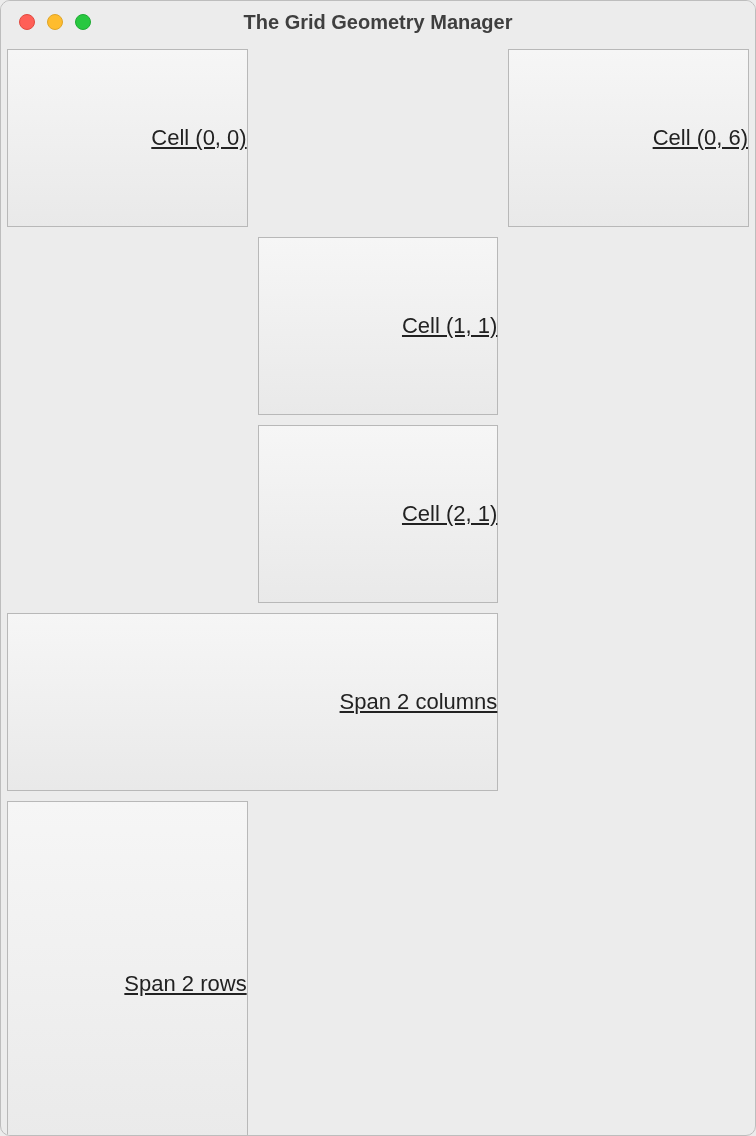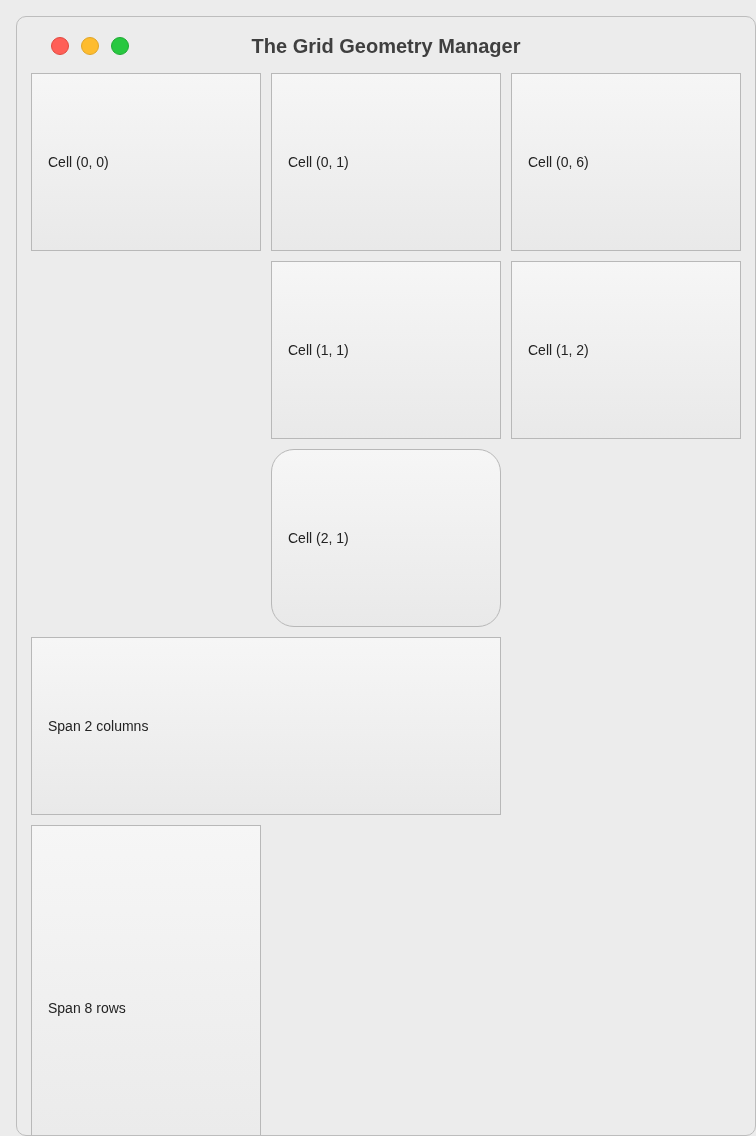--- a/index.html
+++ b/index.html
@@ -1,18 +1,18 @@
 <!DOCTYPE html>
 <html><head>
   <meta charset="utf-8">
   <style>
     * {
       box-sizing: border-box;
       margin: 0;
-      padding: 8px;
+      padding: 0;
     }
     
     body {
       font-family: -apple-system, BlinkMacSystemFont, "Helvetica Neue", Arial, sans-serif;
       background: #ececec;
       width: 756px;
       height: 1136px;
       overflow: hidden;
     }
     
@@ -77,33 +77,34 @@
       grid-template-columns: repeat(3, 1fr);
       grid-template-rows: repeat(6, 178px);
       gap: 10px;
     }
     
     .cell {
       background: linear-gradient(to bottom, #f6f6f6 0%, #e9e9e9 100%);
       border: 1px solid #b8b8b8;
       display: flex;
       align-items: center;
-      justify-content: flex-start;
-      font-size: 14px;
+      justify-content: flex-end;
+      font-size: 22px;
       color: #222;
+      text-decoration: underline;
     }
     
     .cell-00 { grid-column: 1; grid-row: 1; }
     .cell-01 { grid-column: 2; grid-row: 1; }
     .cell-02 { grid-column: 3; grid-row: 1; }
     .cell-10 { grid-column: 1; grid-row: 2; }
     .cell-11 { grid-column: 2; grid-row: 2; }
     .cell-12 { grid-column: 3; grid-row: 2; }
     .cell-20 { grid-column: 1; grid-row: 3; }
-    .cell-21 { grid-column: 2; grid-row: 3; border-radius: 23px; }
+    .cell-21 { grid-column: 2; grid-row: 3; }
     .cell-22 { grid-column: 3; grid-row: 3; }
     .span-cols { grid-column: 1 / span 2; grid-row: 4; }
     .span-rows { grid-column: 1; grid-row: 5 / span 2; }
   </style>
 </head>
 <body>
 
 <div class="window">
   <div class="titlebar">
     <div class="traffic-lights">
@@ -111,35 +112,29 @@
       <div class="traffic-light minimize"></div>
       <div class="traffic-light zoom"></div>
     </div>
     <div class="window-title">The Grid Geometry Manager</div>
   </div>
 
   <div class="content">
     <div class="cell cell-00">
       <span>Cell (0, 0)</span>
     </div>
-    <div class="cell cell-01">
-      <span>Cell (0, 1)</span>
-    </div>
     <div class="cell cell-02">
       <span>Cell (0, 6)</span>
     </div>
     <div class="cell cell-11">
       <span>Cell (1, 1)</span>
-    </div>
-    <div class="cell cell-12">
-      <span>Cell (1, 2)</span>
     </div>
     <div class="cell cell-21">
       <span>Cell (2, 1)</span>
     </div>
     <div class="cell span-cols">
       <span>Span 2 columns</span>
     </div>
     <div class="cell span-rows">
-      <span>Span 8 rows</span>
+      <span>Span 2 rows</span>
     </div>
   </div>
 </div>
 
 </body></html>

